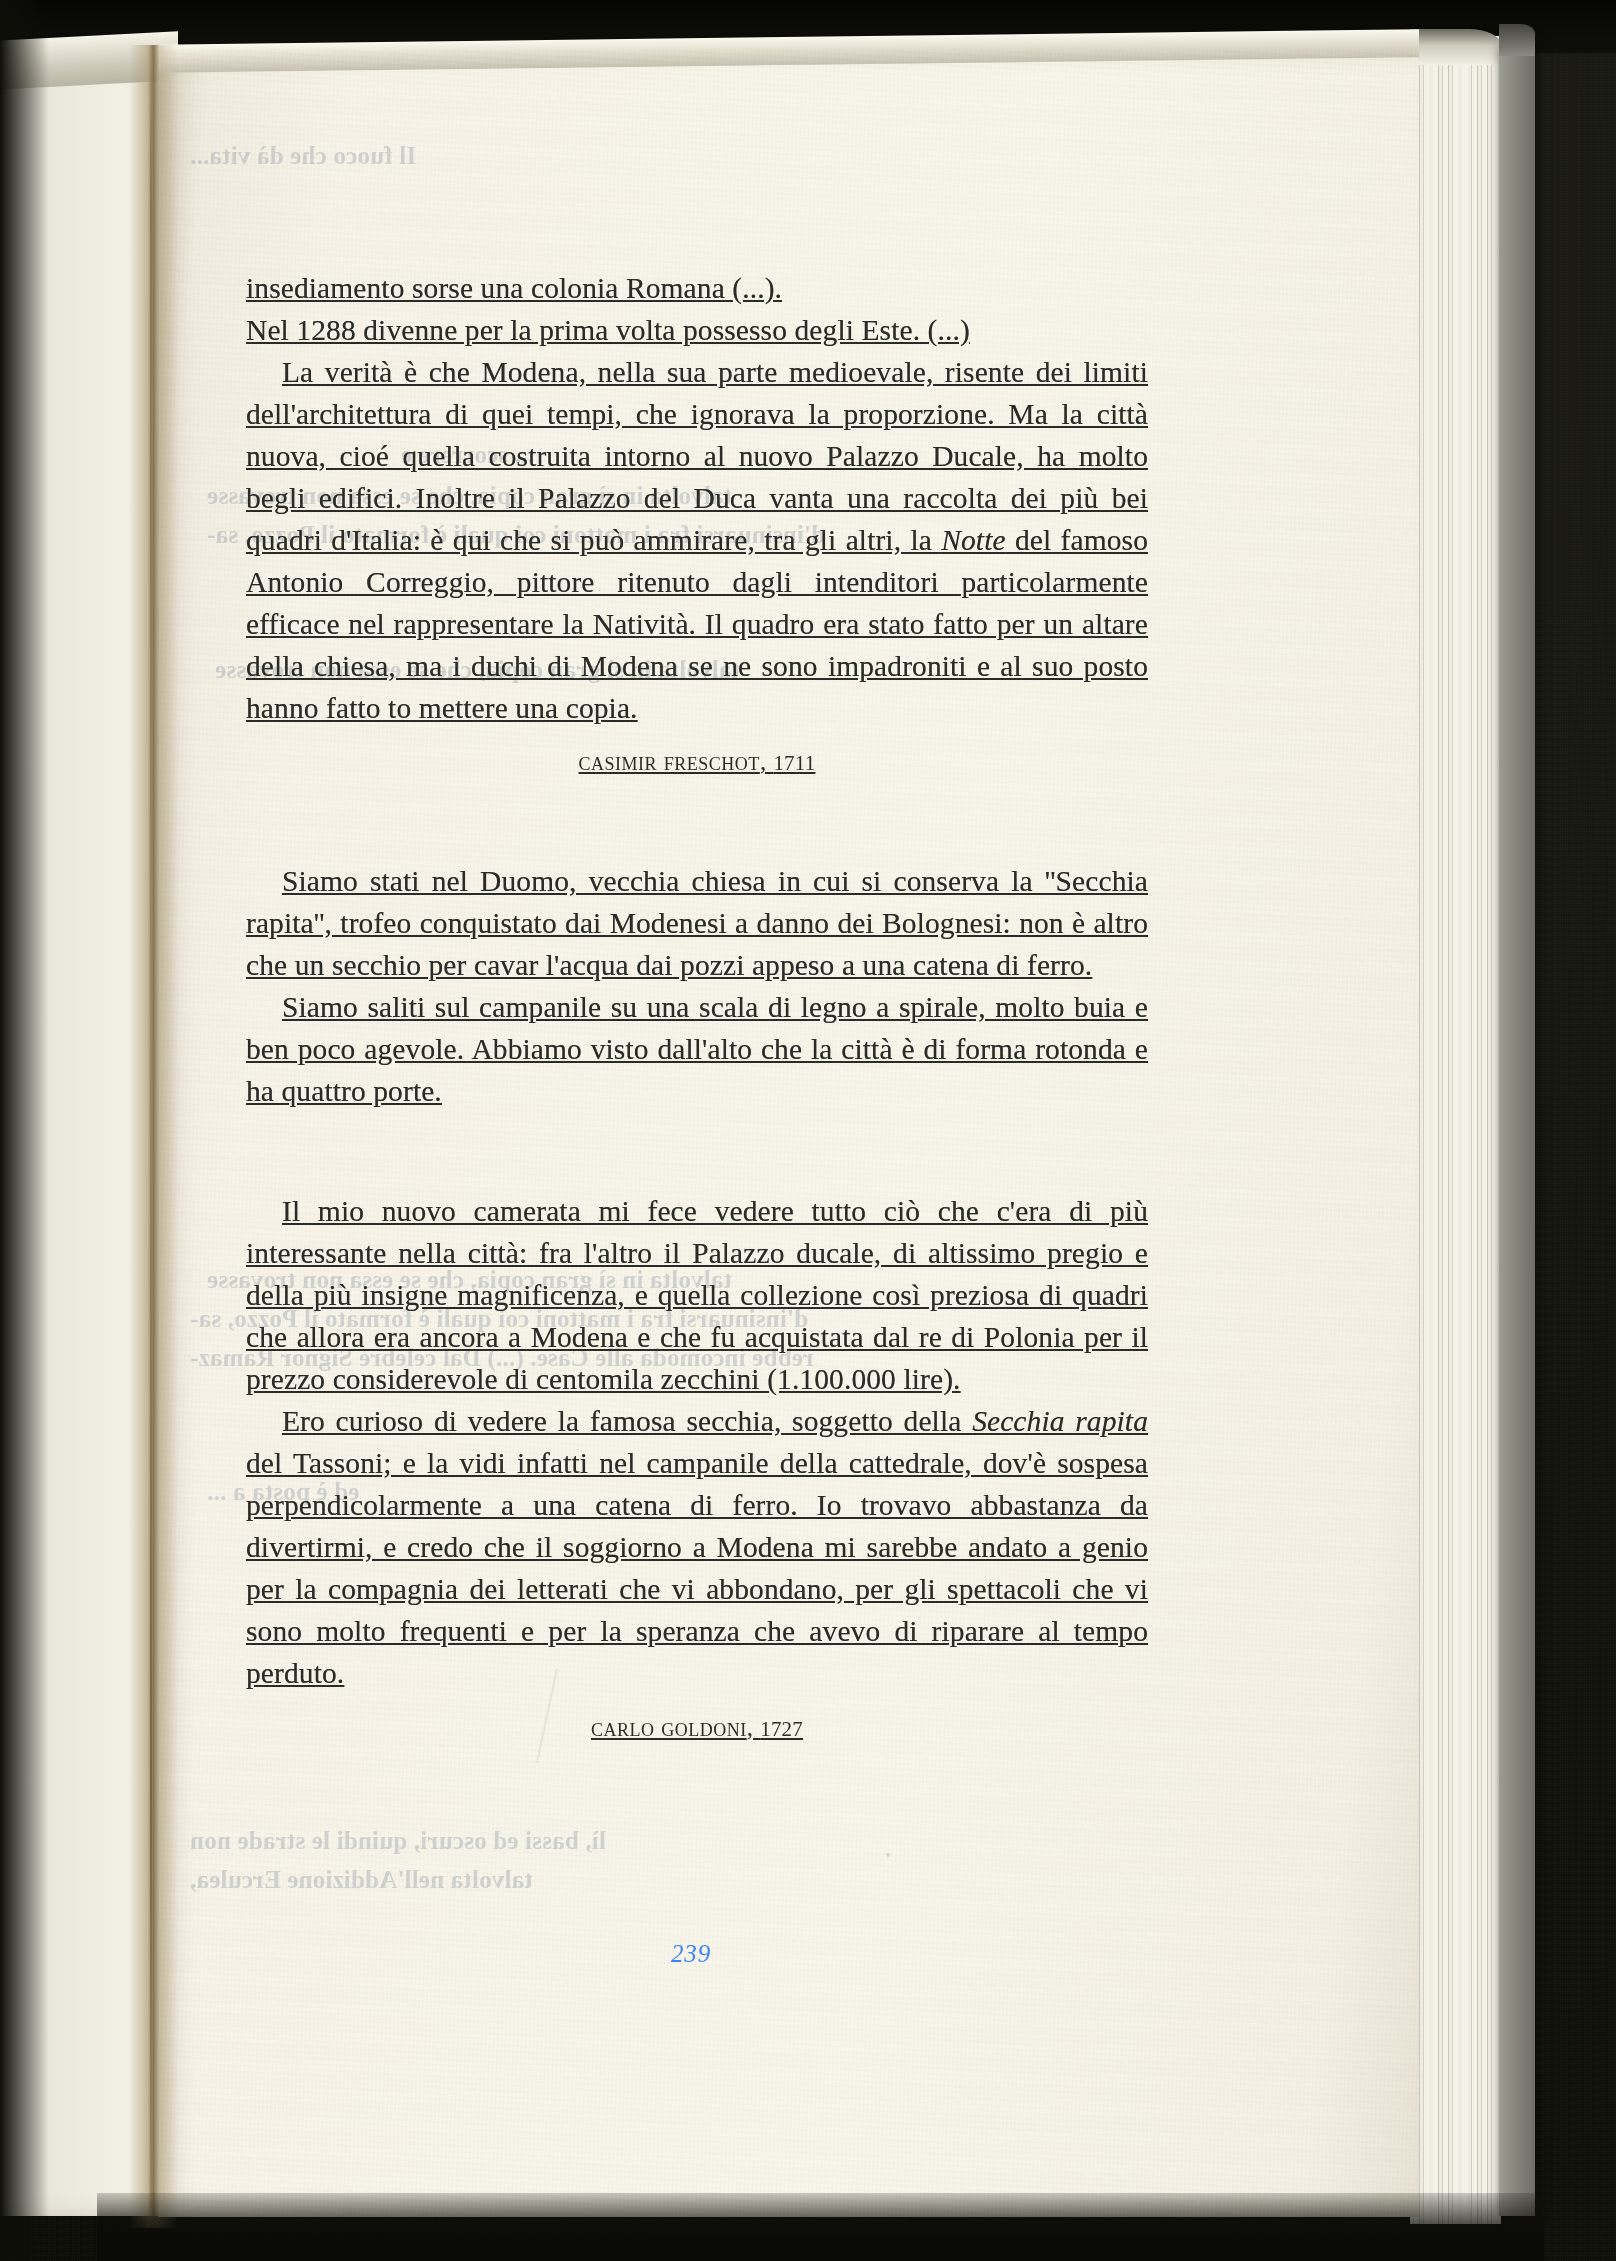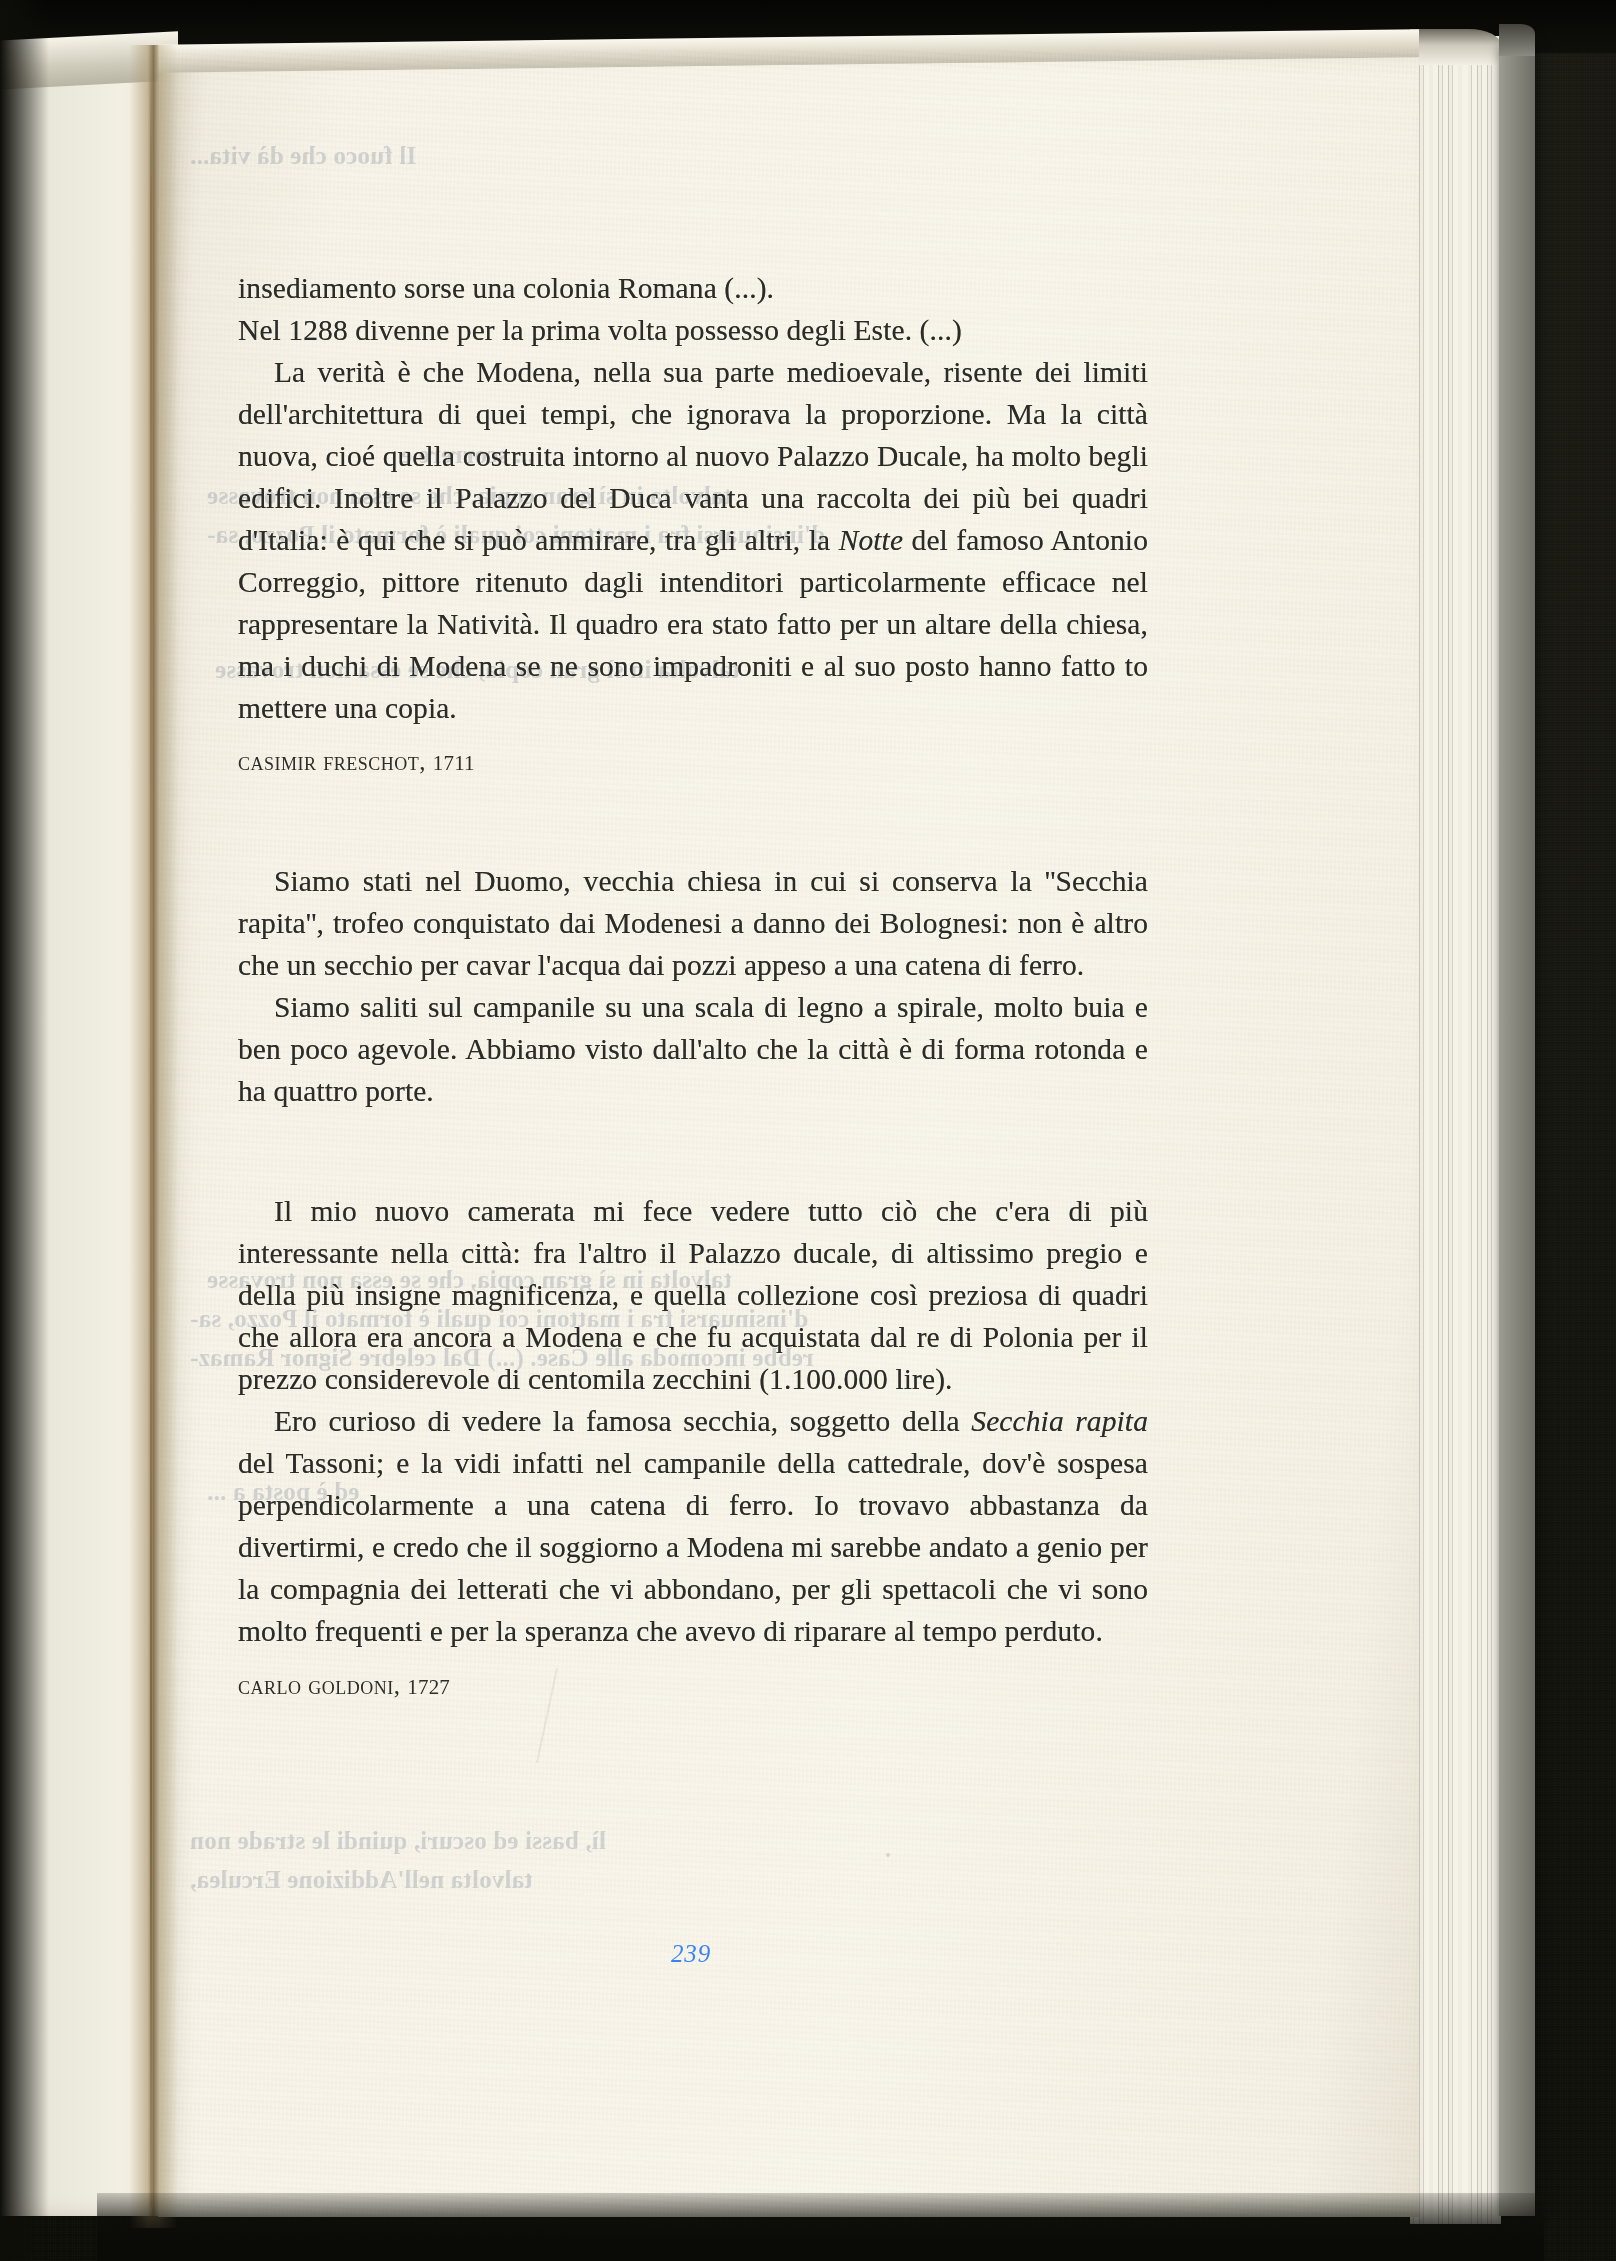--- a/index.html
+++ b/index.html
@@ -188,24 +188,24 @@
     font-size: 29.5px;
     line-height: 42px;
     text-align: justify;
     margin: 0;
     white-space: pre-line;
     letter-spacing: 0.1px;
     text-shadow: 0 0 0.5px rgba(40,40,36,.55);
   }
   .para.indent { text-indent: 36px; }
 
-  .quote-block { margin: 0 0 0 4px; }
+  .quote-block { margin: 0 0 0 12px; text-decoration: underline; }
 
   .attribution {
-    text-align: left;
+    text-align: center;
     font-size: 25px;
     letter-spacing: 0.5px;
     margin-top: 19.4px;
     color: #2d2d29;
     font-variant: small-caps;
     text-transform: lowercase;
   }
   .attribution .yr {
     font-variant: normal;
     text-transform: none;

